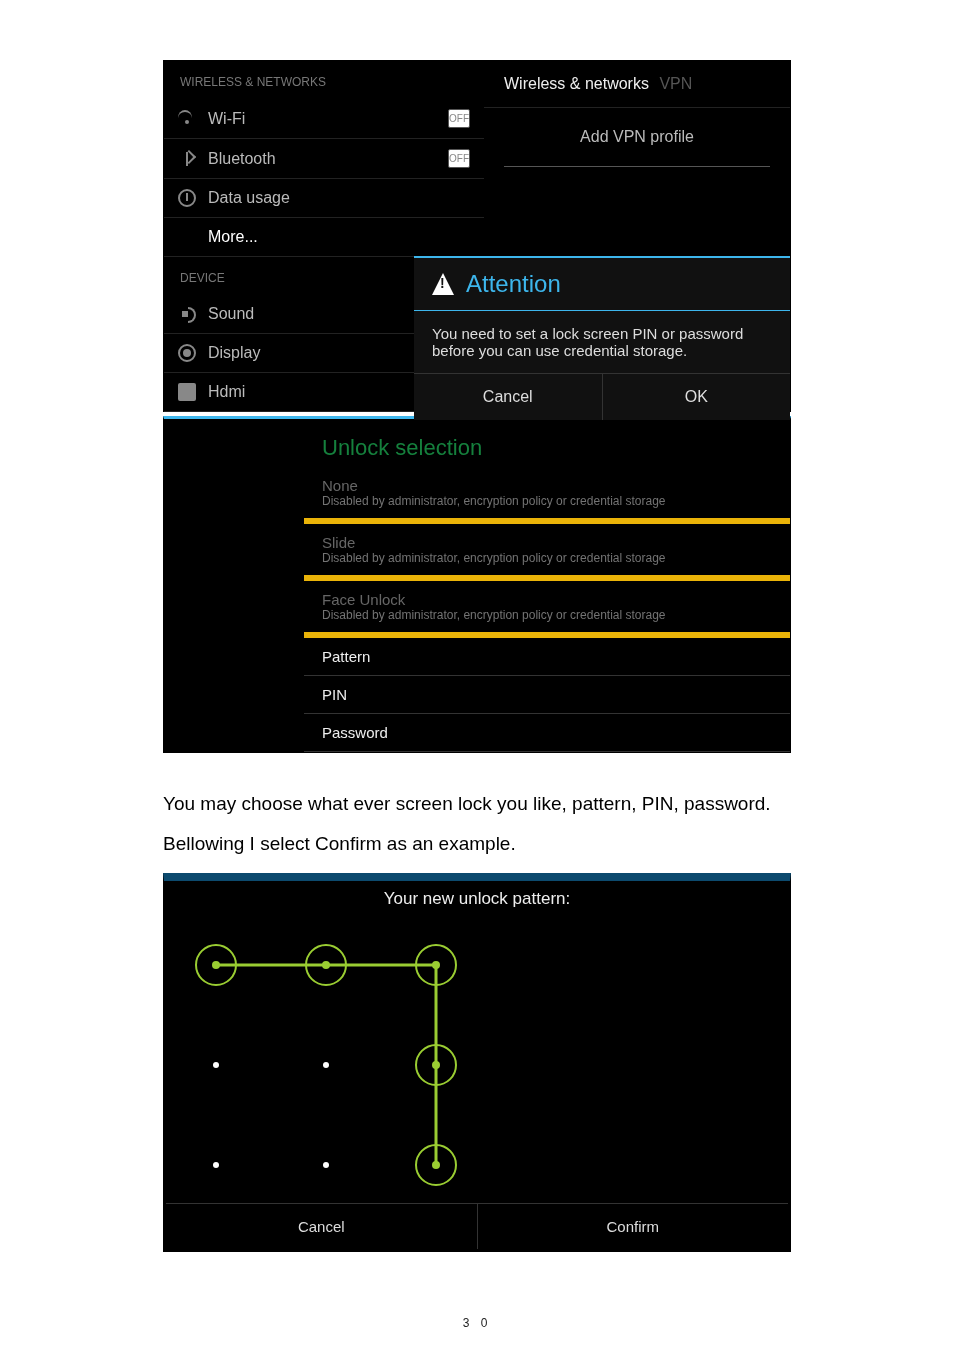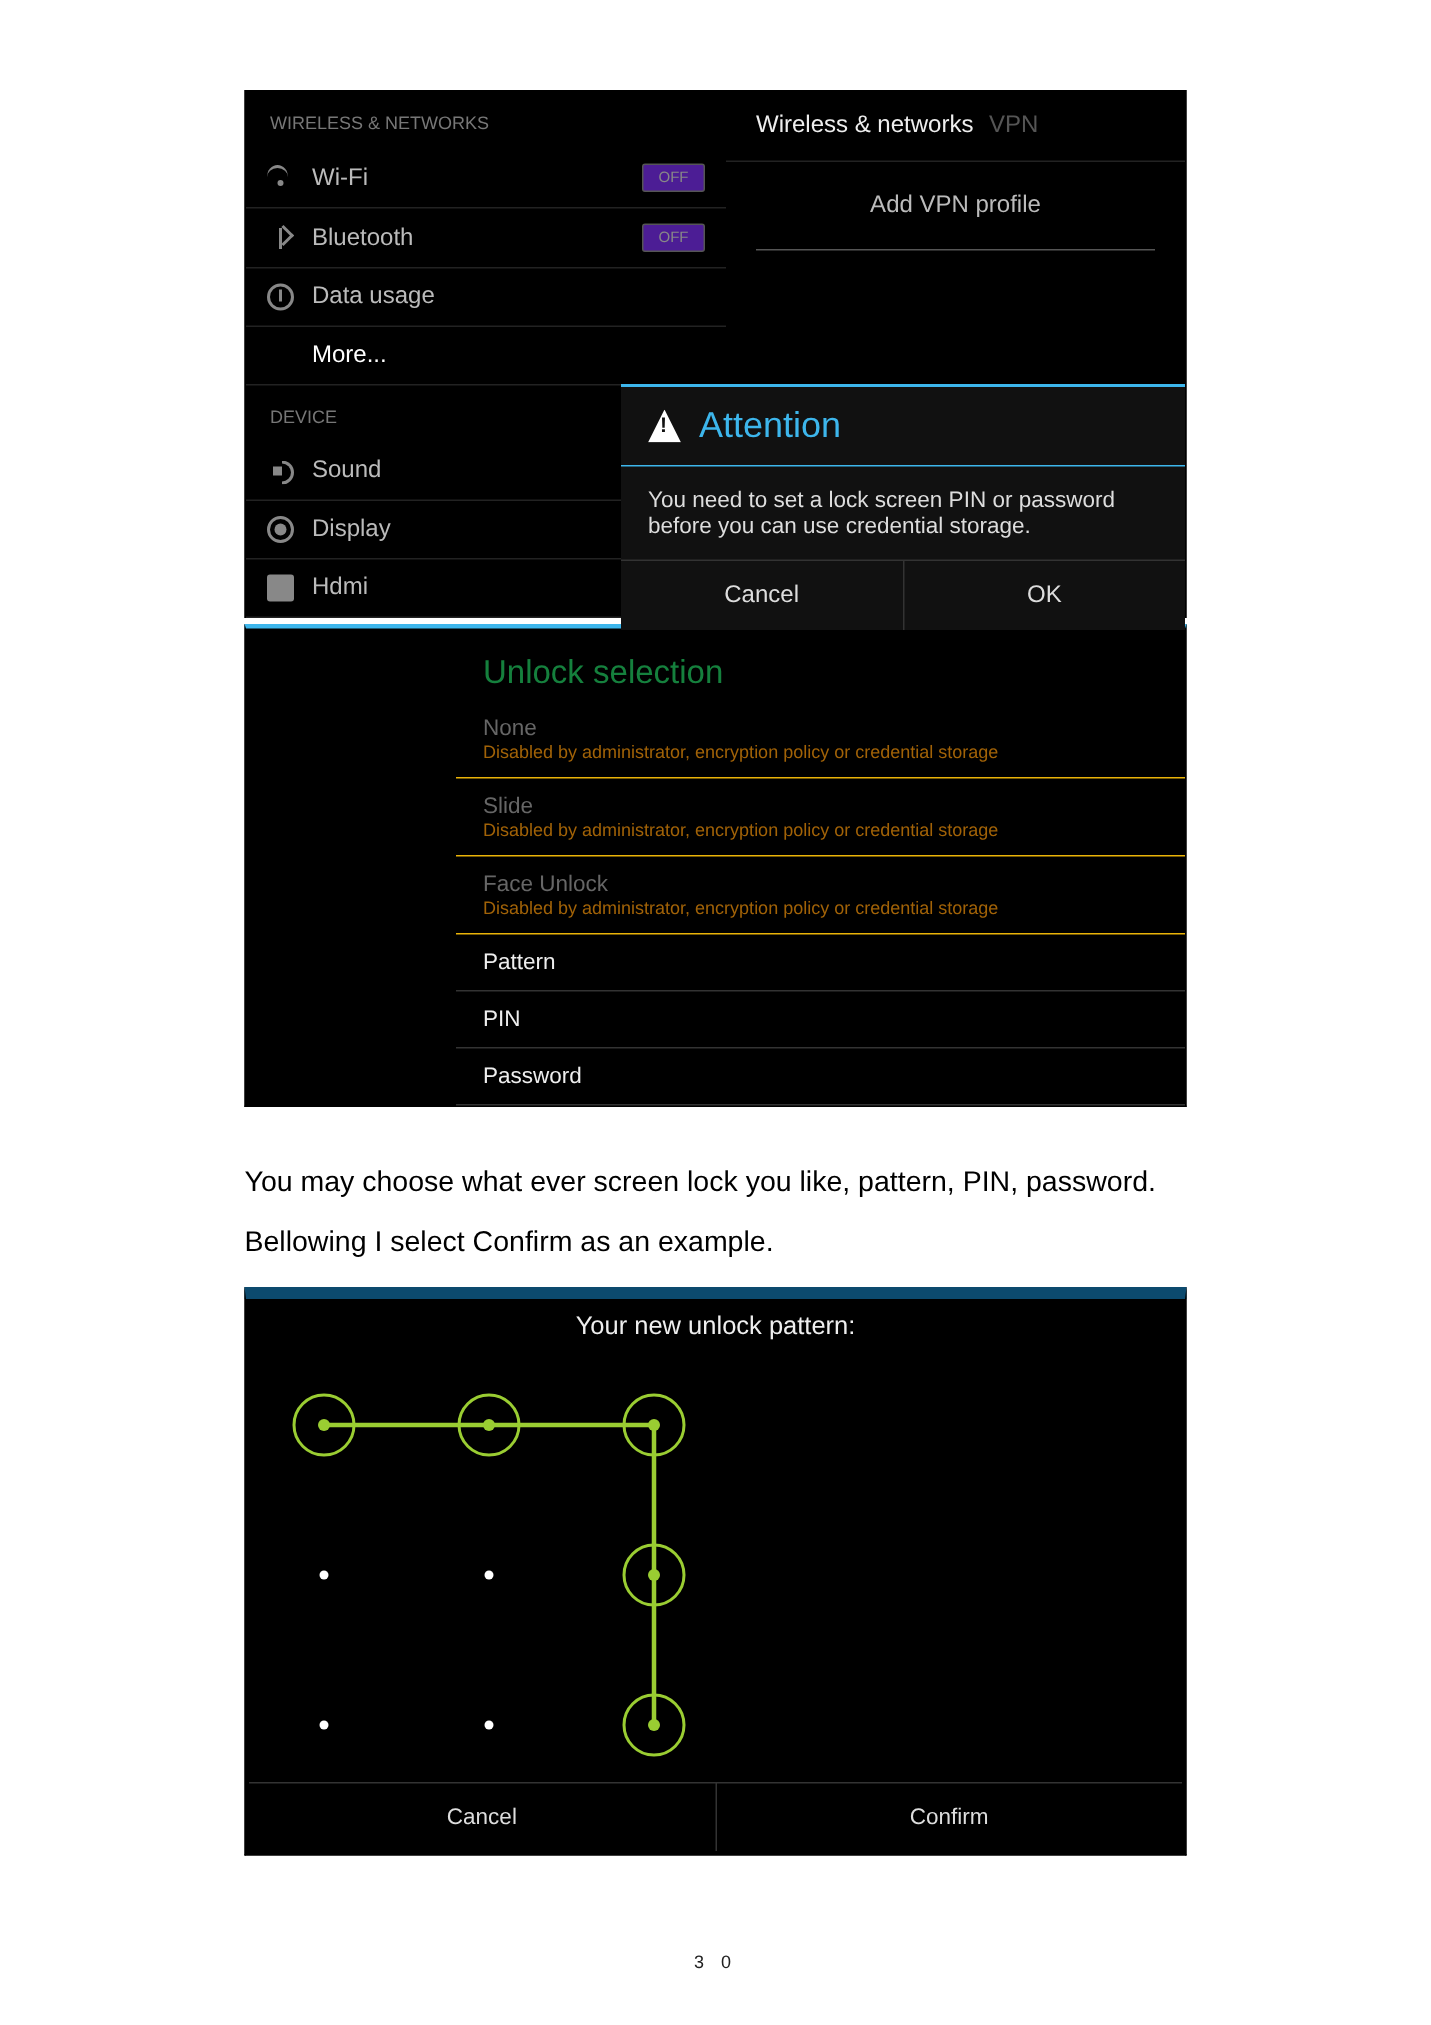--- a/index.html
+++ b/index.html
@@ -16,41 +16,41 @@
   .ico-wifi:after{content:"";position:absolute;width:4px;height:4px;background:#888;border-radius:50%;left:7px;top:10px}
   .ico-bt:before{content:"";position:absolute;width:2px;height:14px;background:#888;left:8px;top:2px}
   .ico-bt:after{content:"";position:absolute;width:8px;height:8px;border-top:2px solid #888;border-right:2px solid #888;transform:rotate(45deg);left:6px;top:2px}
   .ico-data:before{content:"";position:absolute;width:14px;height:14px;border:2px solid #888;border-radius:50%;left:0;top:0}
   .ico-data:after{content:"";position:absolute;width:2px;height:8px;background:#888;left:8px;top:4px}
   .ico-sound:before{content:"";position:absolute;width:6px;height:6px;background:#888;left:4px;top:6px}
   .ico-sound:after{content:"";position:absolute;width:6px;height:12px;border:2px solid #888;border-left:none;border-radius:0 10px 10px 0;left:10px;top:2px}
   .ico-disp:before{content:"";position:absolute;width:14px;height:14px;border:2px solid #888;border-radius:50%;left:0;top:0}
   .ico-disp:after{content:"";position:absolute;width:8px;height:8px;background:#888;border-radius:50%;left:5px;top:5px}
   .ico-hdmi{background:#888;border-radius:2px}
-  .toggle{font-size:10px;color:#888;border:1px solid #555;padding:3px 10px;border-radius:2px;background:#4c1d95}
+  .toggle{font-size:10px;color:#888;border:1px solid #555;padding:3px 0;border-radius:2px;background:#ffffff}
   .rightside{position:absolute;left:320px;right:0;top:0}
   .rhdr{padding:14px 20px;border-bottom:1px solid #222}
   .rhdr .t1{color:#eee}
   .rhdr .t2{color:#555;margin-left:6px}
   .addvpn{color:#bbb;text-align:center;padding:20px;border-bottom:1px solid #555;margin:0 20px}
   .dialog{position:absolute;left:250px;right:0;top:195px;background:#111;border-top:2px solid #3db6ec}
   .dtitle{display:flex;align-items:center;color:#3db6ec;font-size:24px;padding:12px 18px;border-bottom:1px solid #3db6ec}
   .warn-ico{width:22px;height:22px;background:#fff;display:inline-block;margin-right:12px;clip-path:polygon(50% 0,100% 100%,0 100%);position:relative}
   .warn-ico:after{content:"!";color:#111;position:absolute;left:8px;top:2px;font-weight:bold;font-size:14px}
   .dmsg{color:#ddd;padding:14px 18px;font-size:15px;border-bottom:1px solid #333}
   .dbtns{display:flex}
   .dbtn{flex:1;text-align:center;padding:14px;color:#ddd;border-right:1px solid #333}
   .dbtn:last-child{border-right:none}
 
   .ss2{margin-top:4px;padding:0;background:#000;border-top:3px solid #3db6ec}
   .ss2-inner{margin:0 0 0 140px;border-left:0}
   .ss2-title{color:#15803d;padding:16px 18px 6px;font-size:22px}
-  .opt{padding:10px 18px;border-bottom:1px solid #eab308}
+  .opt{padding:10px 18px;border-bottom:6px solid #eab308}
   .opt .ot{color:#666;font-size:15px}
-  .opt .od{color:#a16207;font-size:12px}
+  .opt .od{color:#737373;font-size:12px}
   .opt.enabled .ot{color:#eee}
   .opt.enabled{border-bottom:1px solid #333}
 
   .body-text{font-size:19px;line-height:2.2;margin:30px 0 8px;text-align:justify}
   .body-text2{font-size:19px;margin:0 0 18px}
 
   .ss3{background:#000;border-top:8px solid #0c4a6e;padding:2px;position:relative}
   .ss3-title{color:#eee;text-align:center;padding:6px 0;font-size:17px}
   .patt{position:relative;width:320px;height:260px;margin:10px 0 10px 10px}
   .node{position:absolute;width:42px;height:42px;border:2px solid #9acd32;border-radius:50%;box-sizing:border-box}

